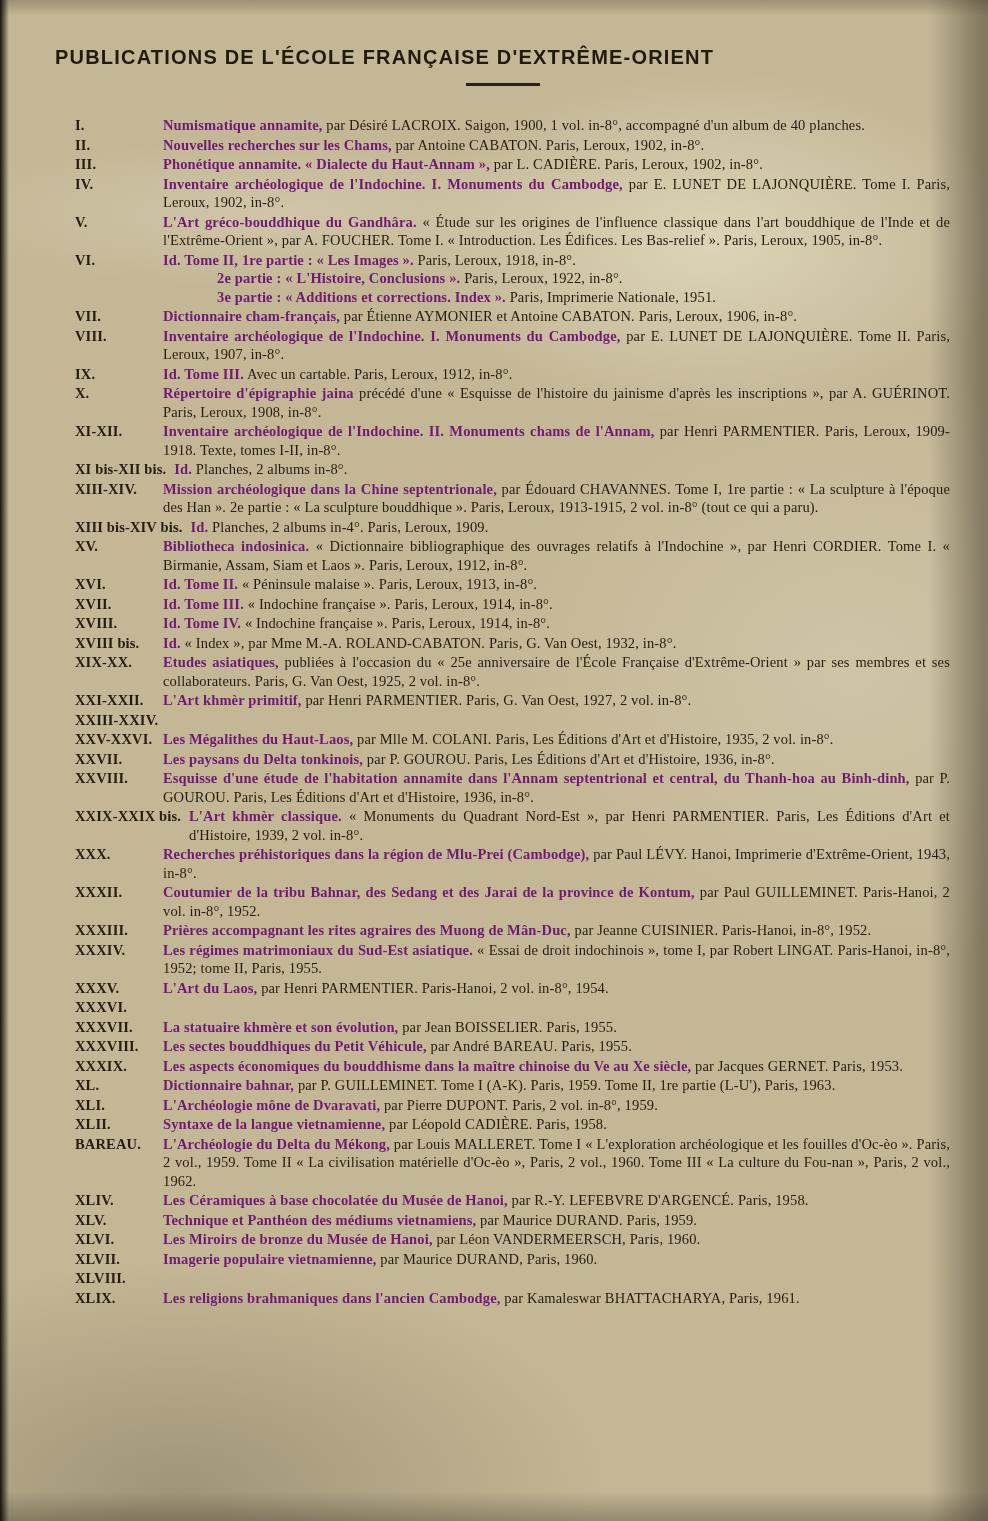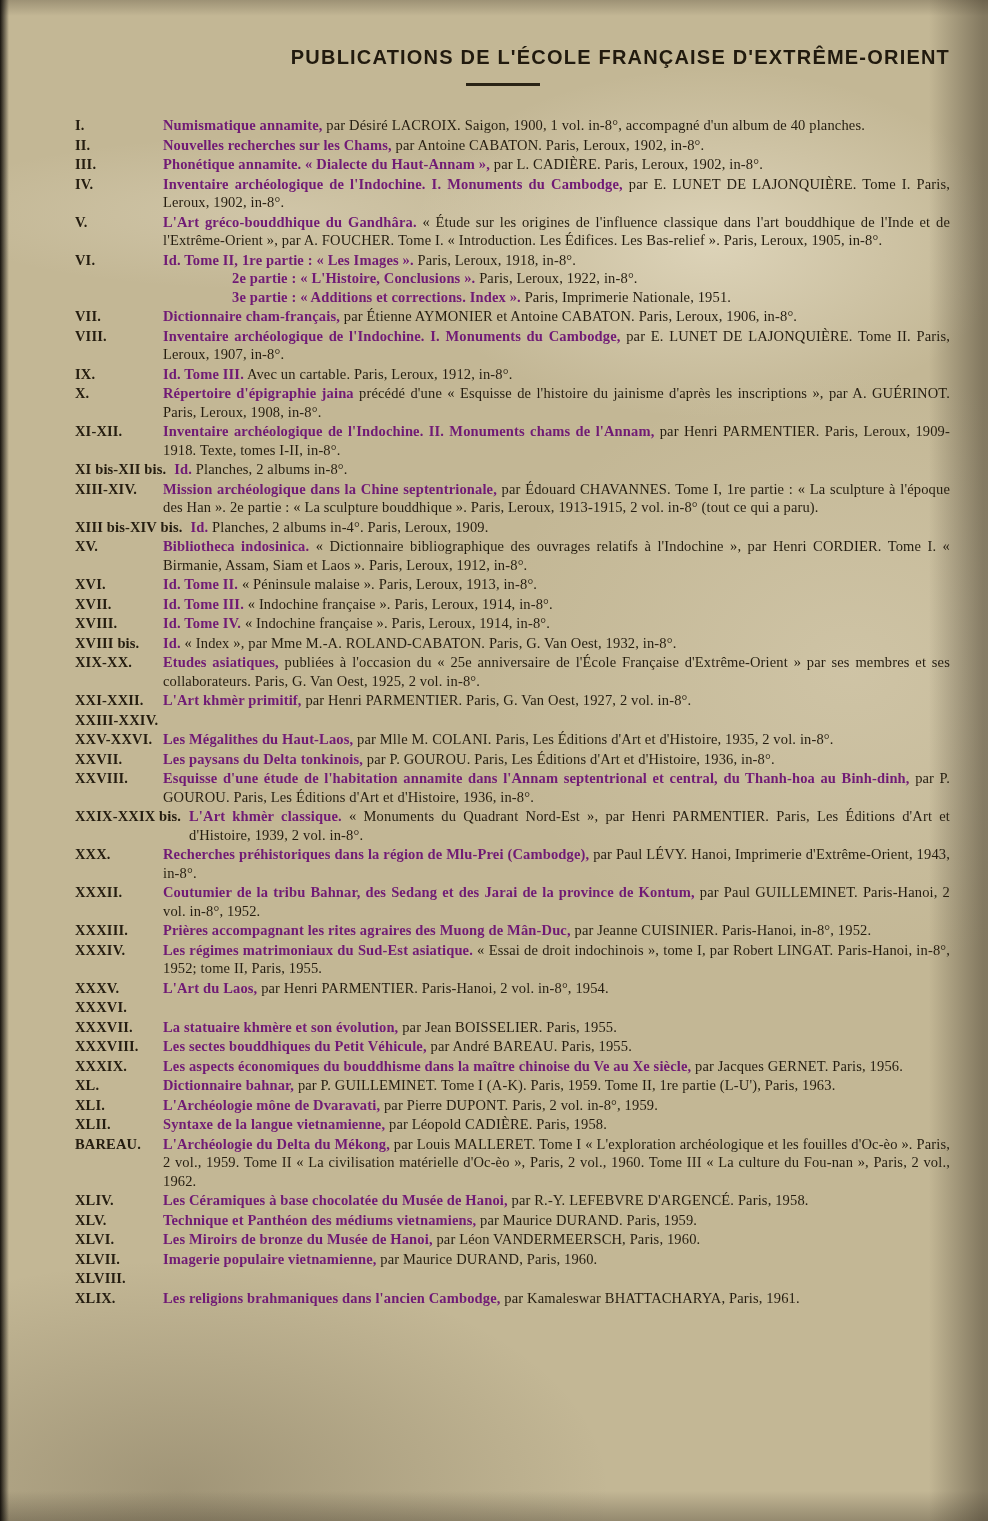--- a/index.html
+++ b/index.html
@@ -22,21 +22,21 @@
     box-sizing: border-box;
     width: 988px; height: 1521px;
     padding: 46px 38px 0 75px;
     position: relative;
   }
   .title {
     font-family: "Liberation Sans", "DejaVu Sans", sans-serif;
     font-weight: bold;
     font-size: 20px;
     letter-spacing: 1.2px;
-    text-align: right;
+    text-align: left;
     color: #211a0e;
     margin: 0 0 0 -20px;
   }
   .title-rule {
     width: 74px; height: 3px;
     background: #2a2315;
     margin: 14px auto 30px auto;
     transform: translateX(-10px);
   }
   .entries {
@@ -48,21 +48,21 @@
   .num {
     min-width: 88px;
     flex-shrink: 0;
     font-weight: bold;
     padding-right: 8px;
     box-sizing: border-box;
     white-space: nowrap;
   }
   .body { flex: 1 1 auto; text-align: justify; }
   .bold { font-weight: bold; color: #701a75; }
-  .subline { margin-left: 69px; text-align: left; }
+  .subline { margin-left: 54px; text-align: left; }
 </style>
 </head>
 <body>
 
 <div class="page">
   <h1 class="title">PUBLICATIONS DE L'ÉCOLE FRANÇAISE D'EXTRÊME-ORIENT</h1>
   <div class="title-rule"></div>
   <div class="entries">
       <div class="entry">
         <div class="num">I.</div>
@@ -193,21 +193,21 @@
       <div class="entry">
         <div class="num">XXXVII.</div>
         <div class="body"><span class="bold">La statuaire khmère et son évolution,</span><span> par Jean BOISSELIER. Paris, 1955.</span></div>
       </div>
       <div class="entry">
         <div class="num">XXXVIII.</div>
         <div class="body"><span class="bold">Les sectes bouddhiques du Petit Véhicule,</span><span> par André BAREAU. Paris, 1955.</span></div>
       </div>
       <div class="entry">
         <div class="num">XXXIX.</div>
-        <div class="body"><span class="bold">Les aspects économiques du bouddhisme dans la maître chinoise du Ve au Xe siècle,</span><span> par Jacques GERNET. Paris, 1956.</span></div>
+        <div class="body"><span class="bold">Les aspects économiques du bouddhisme dans la maître chinoise du Ve au Xe siècle,</span><span> par Jacques GERNET. Paris, 1953.</span></div>
       </div>
       <div class="entry">
         <div class="num">XL.</div>
         <div class="body"><span class="bold">Dictionnaire bahnar,</span><span> par P. GUILLEMINET. Tome I (A-K). Paris, 1959. Tome II, 1re partie (L-U'), Paris, 1963.</span></div>
       </div>
       <div class="entry">
         <div class="num">XLI.</div>
         <div class="body"><span class="bold">L'Archéologie mône de Dvaravati,</span><span> par Pierre DUPONT. Paris, 2 vol. in-8°, 1959.</span></div>
       </div>
       <div class="entry">

